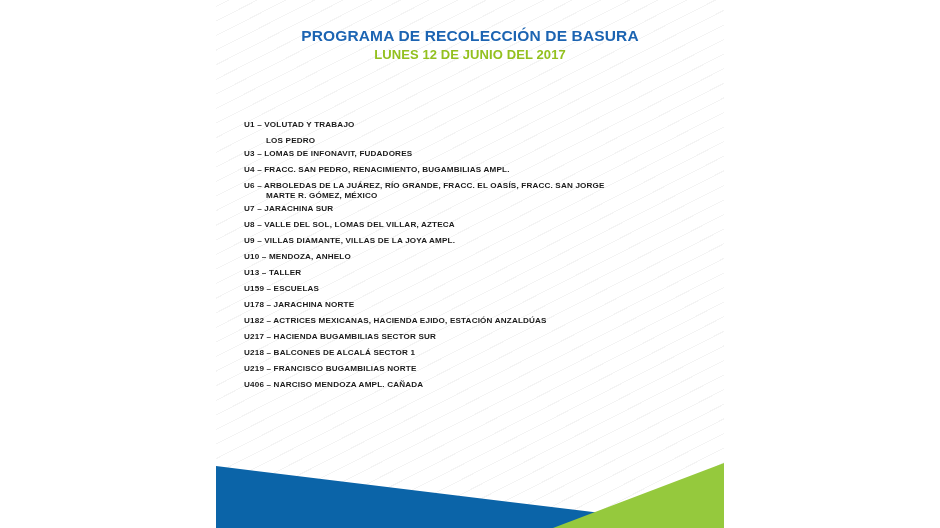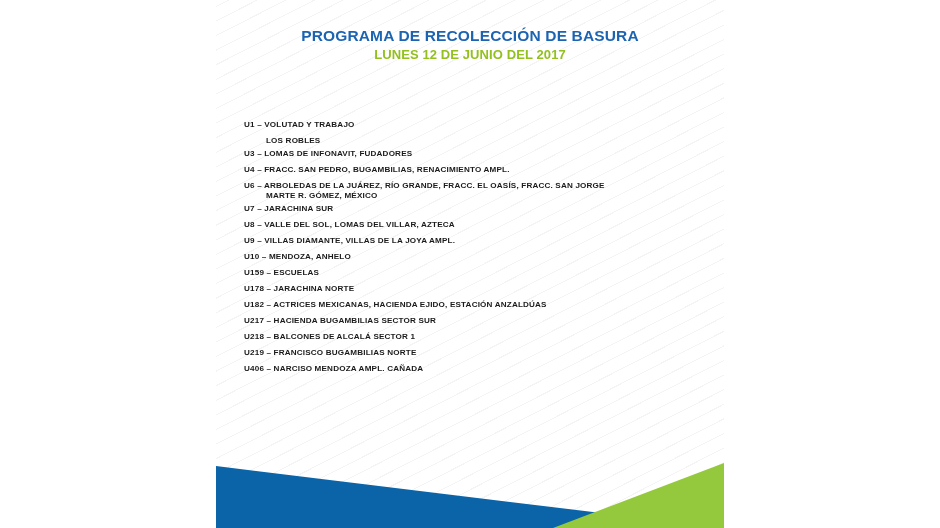--- a/index.html
+++ b/index.html
@@ -130,28 +130,29 @@
     <div class="watermark"></div>
 
     <div class="header">
       <h1 class="title-main">PROGRAMA DE RECOLECCIÓN DE BASURA</h1>
       <h2 class="title-sub">LUNES 12 DE JUNIO DEL 2017</h2>
     </div>
 
     <div class="route-list">
 
     <div class="route-item"><span>U1 – VOLUTAD Y TRABAJO</span></div>
-        <div class="route-item compact"><span class="route-cont">LOS ROBLES</span></div>
+        <div class="route-item compact"><span class="route-cont">LOS PEDRO</span></div>
         <div class="route-item"><span>U3 –  LOMAS DE INFONAVIT, FUDADORES</span></div>
-        <div class="route-item"><span>U4 – FRACC. SAN PEDRO, BUGAMBILIAS, RENACIMIENTO AMPL.</span></div>
+        <div class="route-item"><span>U4 – FRACC. SAN PEDRO, RENACIMIENTO, BUGAMBILIAS AMPL.</span></div>
         <div class="route-item compact"><span>U6 – ARBOLEDAS DE LA JUÁREZ, RÍO GRANDE, FRACC. EL OASÍS, FRACC. SAN JORGE</span><span class="route-cont">MARTE R. GÓMEZ, MÉXICO</span></div>
         <div class="route-item"><span>U7 – JARACHINA SUR</span></div>
         <div class="route-item"><span>U8 – VALLE DEL SOL, LOMAS DEL VILLAR, AZTECA</span></div>
         <div class="route-item"><span>U9 – VILLAS DIAMANTE, VILLAS DE LA JOYA AMPL.</span></div>
         <div class="route-item"><span>U10 – MENDOZA, ANHELO</span></div>
+        <div class="route-item"><span>U13 – TALLER</span></div>
         <div class="route-item"><span>U159 – ESCUELAS</span></div>
         <div class="route-item"><span>U178 – JARACHINA NORTE</span></div>
         <div class="route-item"><span>U182 –  ACTRICES MEXICANAS, HACIENDA EJIDO, ESTACIÓN ANZALDÚAS</span></div>
         <div class="route-item"><span>U217 – HACIENDA BUGAMBILIAS SECTOR SUR</span></div>
         <div class="route-item"><span>U218 – BALCONES DE ALCALÁ SECTOR 1</span></div>
         <div class="route-item"><span>U219 – FRANCISCO BUGAMBILIAS NORTE</span></div>
         <div class="route-item"><span>U406 – NARCISO MENDOZA AMPL. CAÑADA</span></div>
       </div>
 
     <div class="bottom-art">

